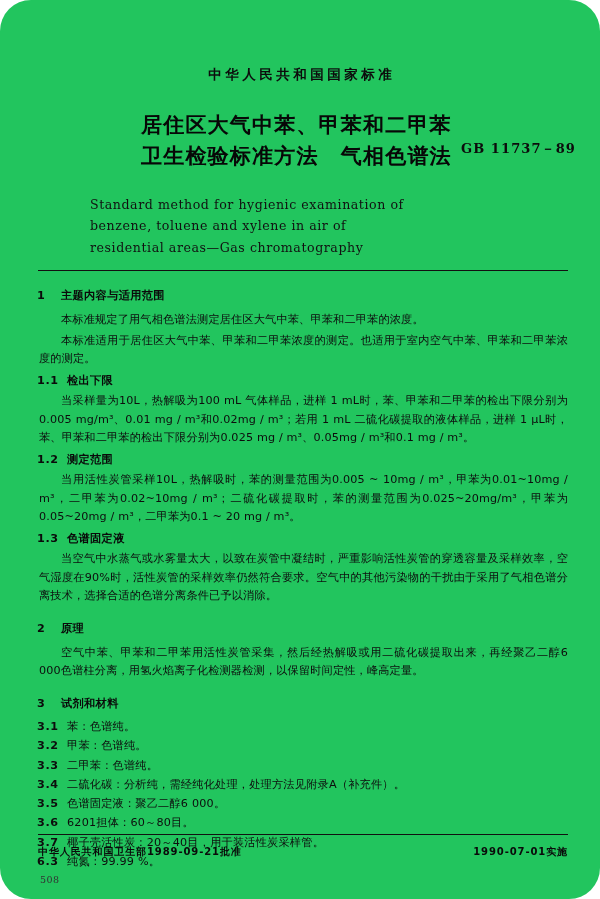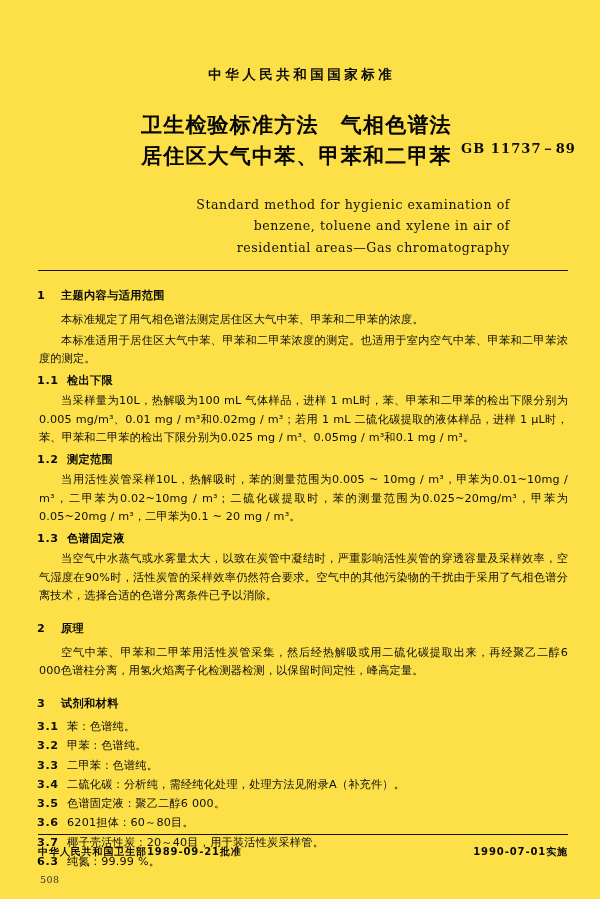--- a/index.html
+++ b/index.html
@@ -11,21 +11,22 @@
     width: 600px;
     height: 899px;
     position: relative;
     font-family: "DejaVu Sans", "Liberation Sans", sans-serif;
     color: #111111;
     overflow: hidden;
   }
   .page {
     position: absolute;
     inset: 0;
-    background: #fde047;
+    background: #22c55e;
+    border-radius: 31px;
   }
 
   
   .title-block {
     position: absolute;
     left: 0;
     right: 0;
     top: 66px;
     text-align: center;
   }
@@ -65,21 +66,21 @@
     color: #0c0c0c;
   }
   .en-title {
     margin: 22px auto 0 auto;
     width: 420px;
     font-family: "DejaVu Serif", "Liberation Serif", serif;
     font-size: 12.6px;
     line-height: 1.72;
     letter-spacing: 0.55px;
     color: #111;
-    text-align: right;
+    text-align: left;
   }
   .en-title div { white-space: nowrap; }
 
   
   .divider {
     position: absolute;
     left: 38px;
     right: 32px;
     top: 270px;
     border: 0;
@@ -181,22 +182,22 @@
 <body>
 
 <div class="page">
 
   <div class="title-block">
 
     <div class="org-line">中华人民共和国国家标准</div>
 
     <div class="main-title-wrap">
       <div class="main-title">
+        <div>居住区大气中苯、甲苯和二甲苯</div>
         <div>卫生检验标准方法　气相色谱法</div>
-        <div>居住区大气中苯、甲苯和二甲苯</div>
       </div>
       <div class="std-number">GB 11737－89</div>
     </div>
 
     <div class="en-title">
       <div>Standard method for hygienic examination of</div>
       <div>benzene, toluene and xylene in air of</div>
       <div>residential areas—Gas chromatography</div>
     </div>
   </div>

